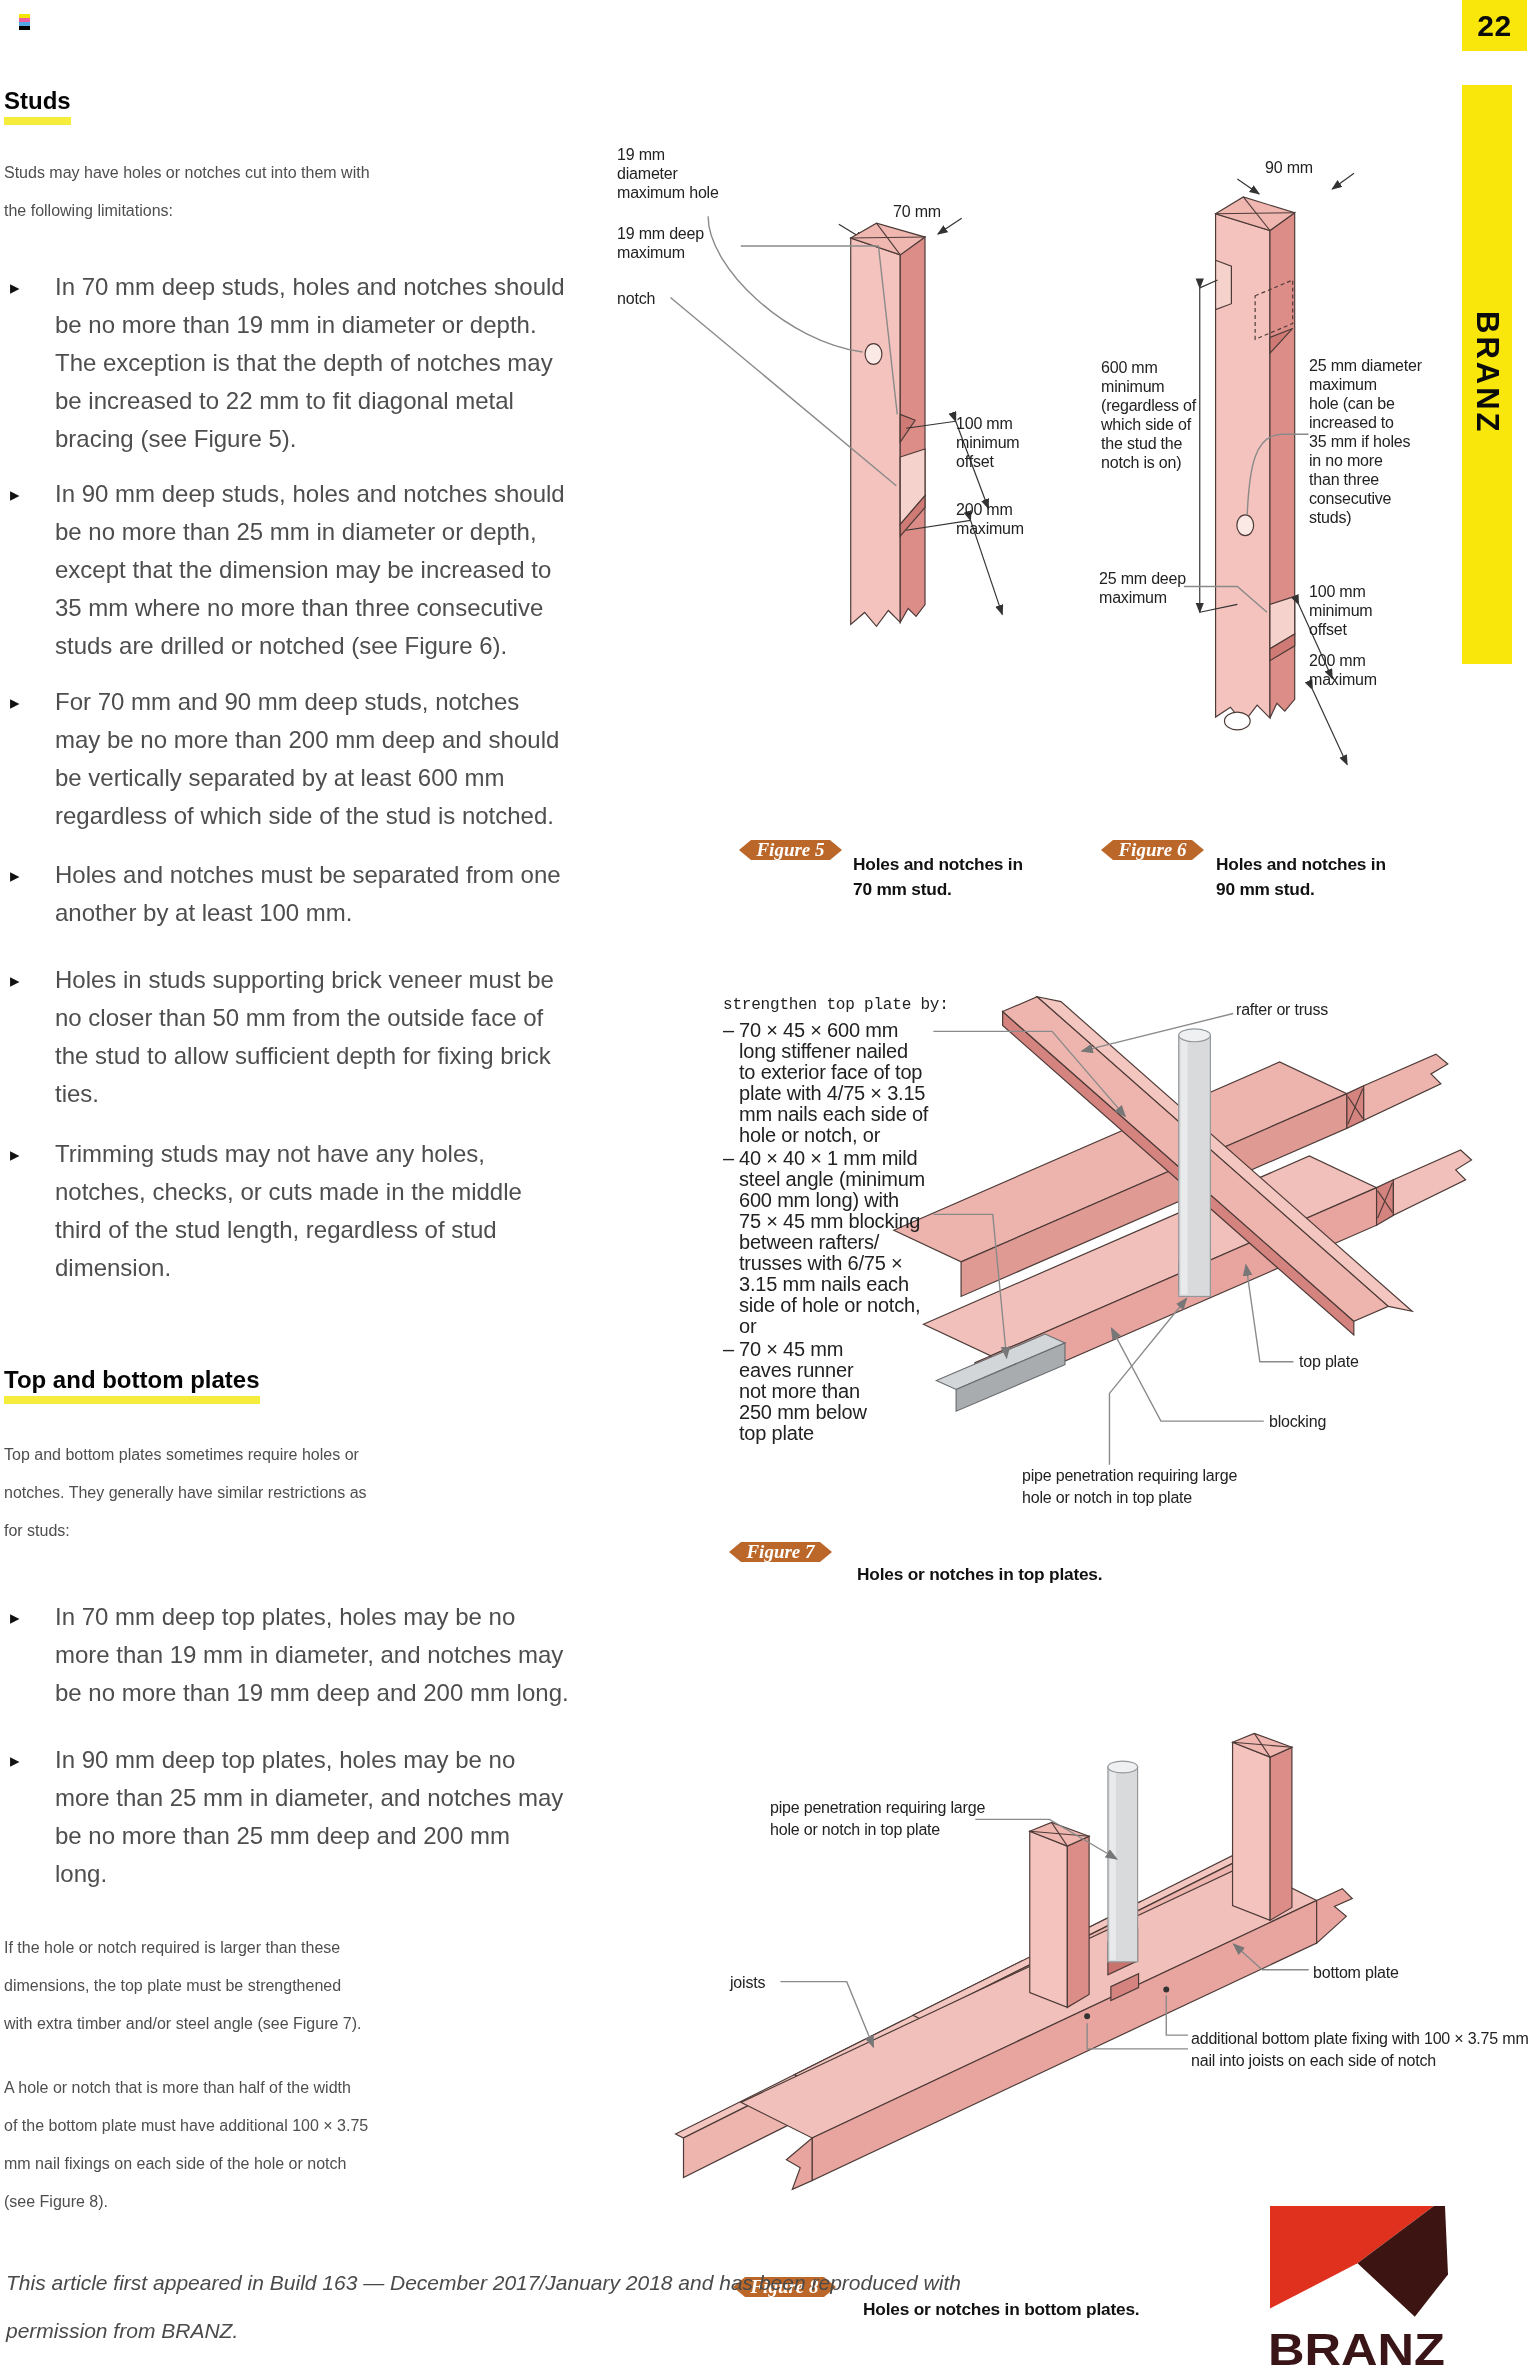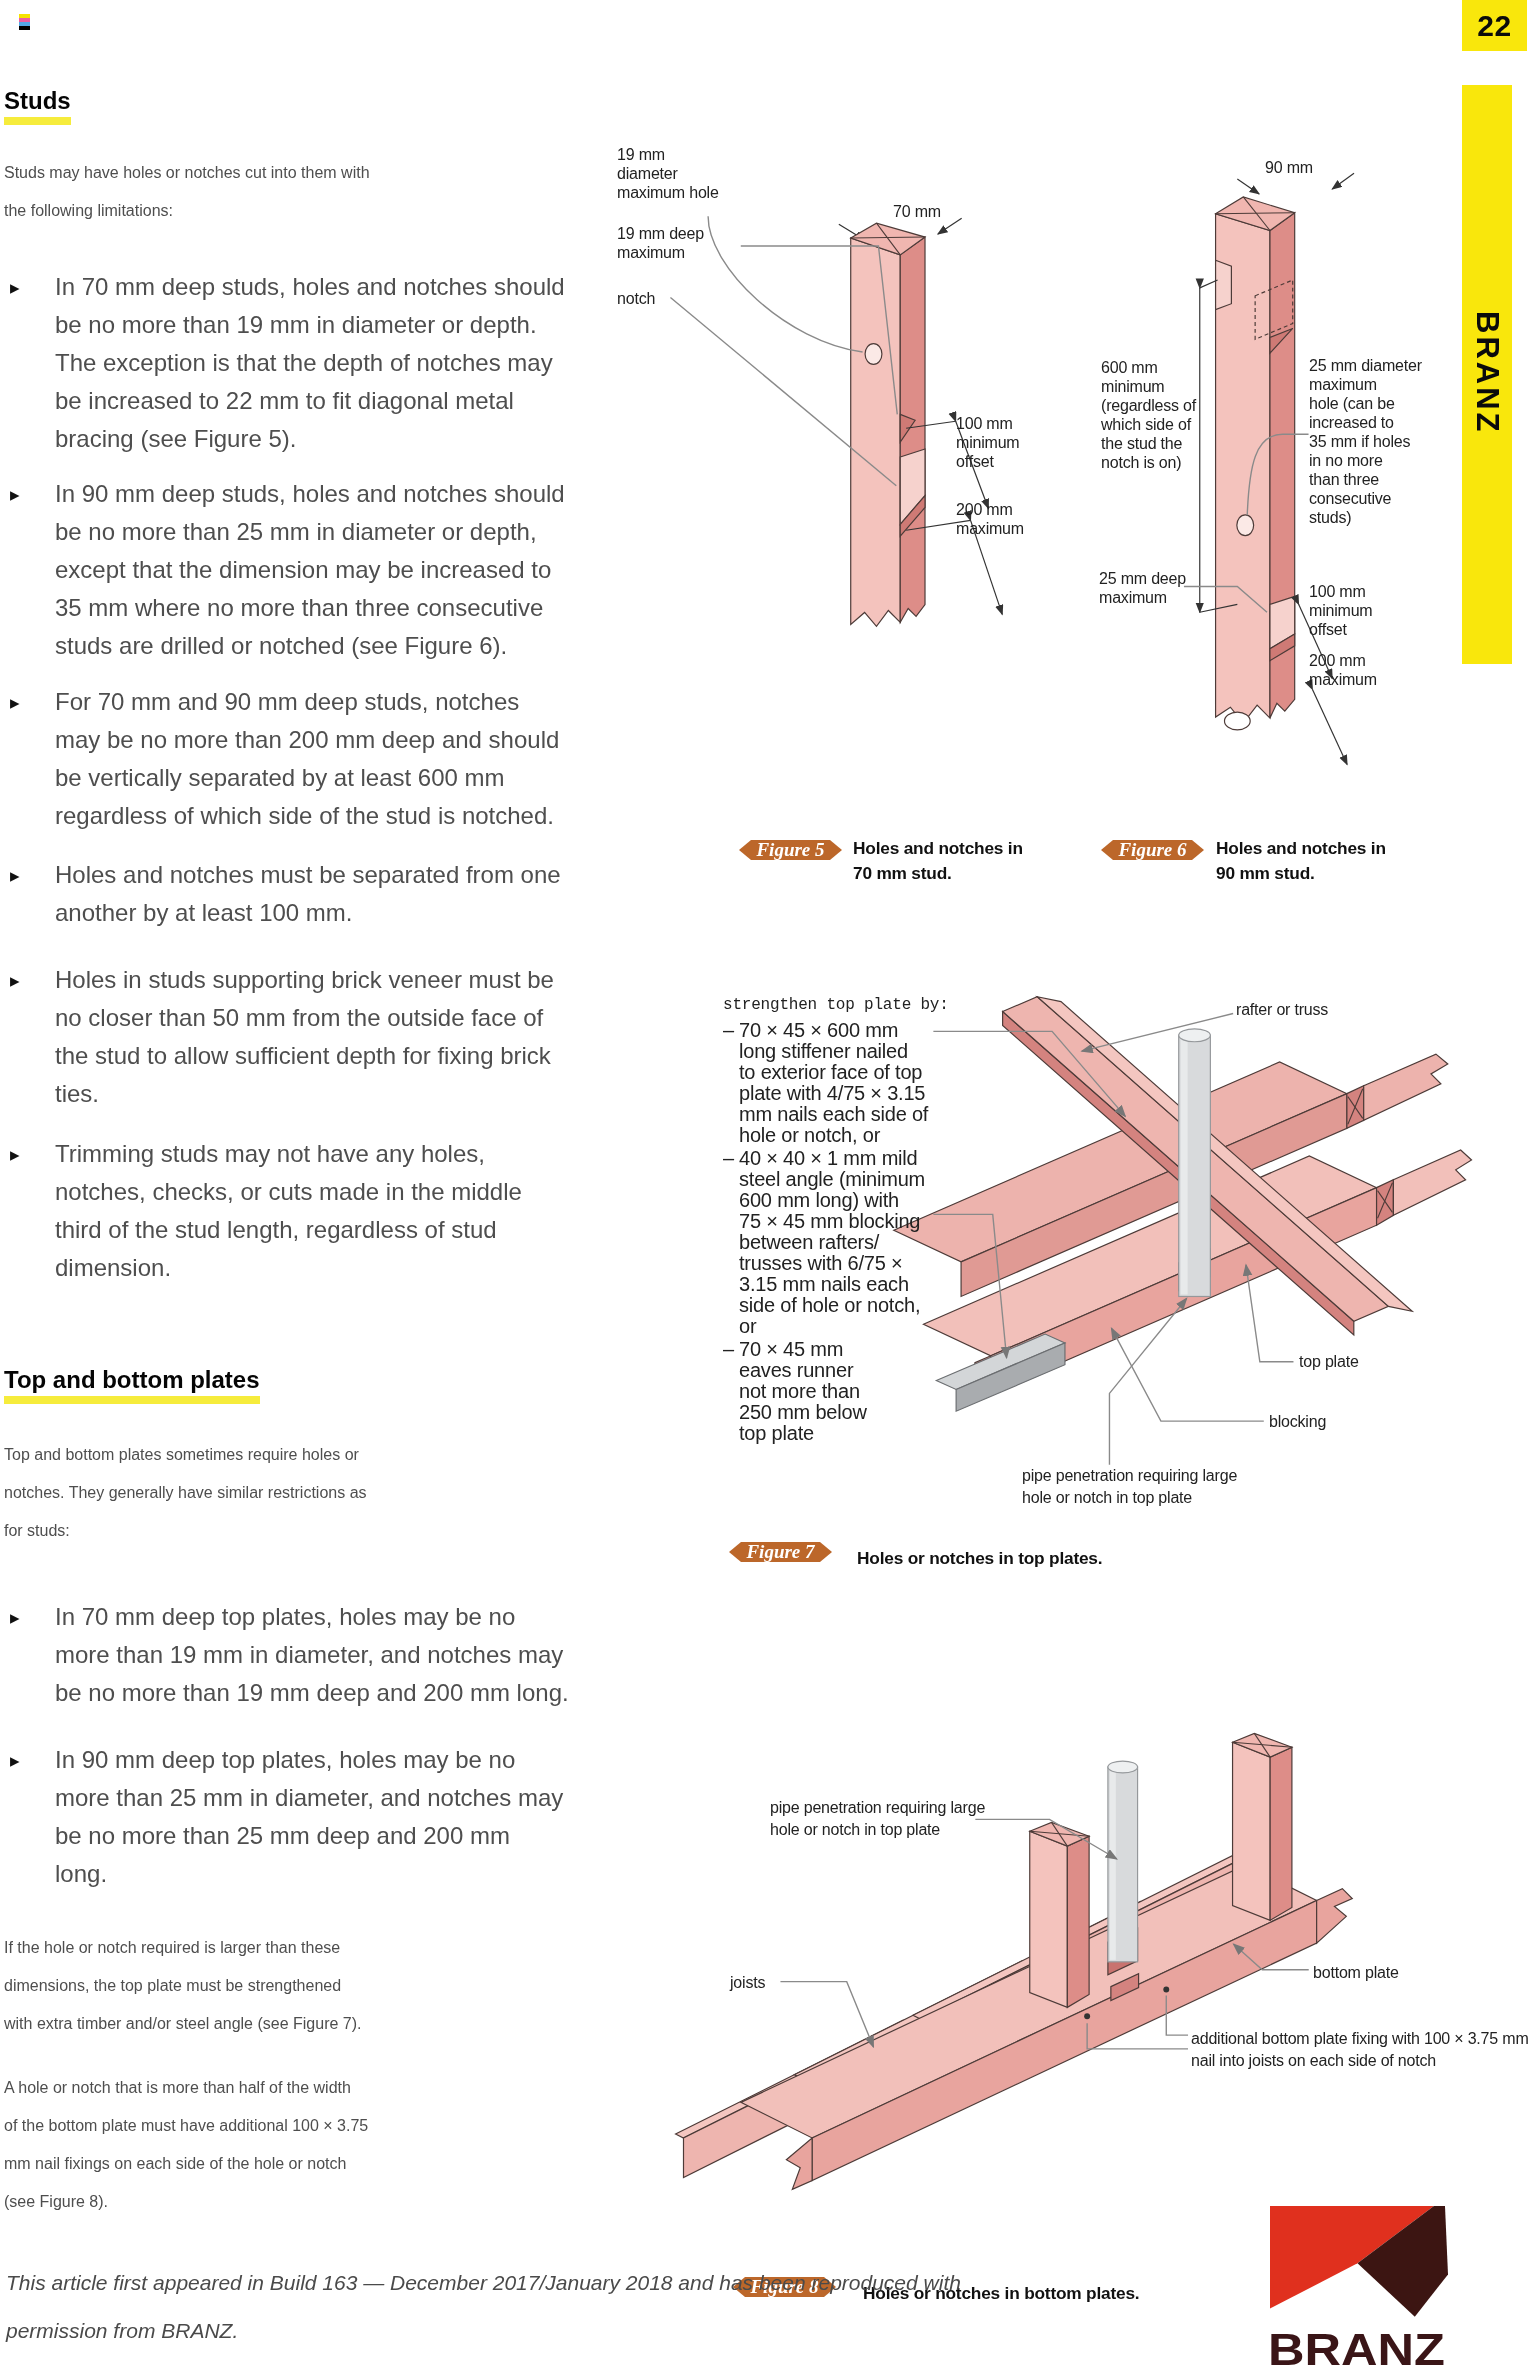--- a/index.html
+++ b/index.html
@@ -28,21 +28,21 @@
   .f7head{position:absolute;font-size:16px;line-height:21px;color:#222;letter-spacing:-0.2px;font-family:Liberation Mono, monospace;}
   .f7item{position:absolute;font-size:20px;line-height:21px;color:#222;white-space:pre-line;
           padding-left:16px;letter-spacing:-0.2px;}
   .f7item::before{content:"–";position:absolute;left:0;top:0;color:#222;}
   
   .badge{position:absolute;width:103px;height:20px;background:#bc672a;color:#fff;
          display:flex;align-items:center;justify-content:center;
          font-family:"Liberation Serif",serif;font-style:italic;font-weight:700;font-size:19px;
          clip-path:polygon(0 50%,12px 0,calc(100% - 12px) 0,100% 50%,calc(100% - 12px) 100%,12px 100%);}
   .cap{position:absolute;font-size:17.3px;font-weight:700;line-height:25px;color:#111;
-       white-space:pre-line;letter-spacing:-0.2px;}
+       white-space:pre-line;letter-spacing:-0.2px;margin-top:16px;}
   
   .footer{position:absolute;left:6px;top:2259px;width:1247px;font-size:21px;font-style:italic;
           color:#4a4a4a;line-height:48px;white-space:pre-line;}
   .logo{position:absolute;left:1270px;top:2206px;width:178px;height:165px;}
   svg{position:absolute;overflow:visible;}
   .ln{stroke:#8a8a8a;stroke-width:1.4;fill:none;}
   .dim{stroke:#333;stroke-width:1.2;fill:none;}
   .ol{stroke:#4d3b38;stroke-width:1.2;}
   .xm{stroke:#4d3b38;stroke-width:1.1;}
 </style>

